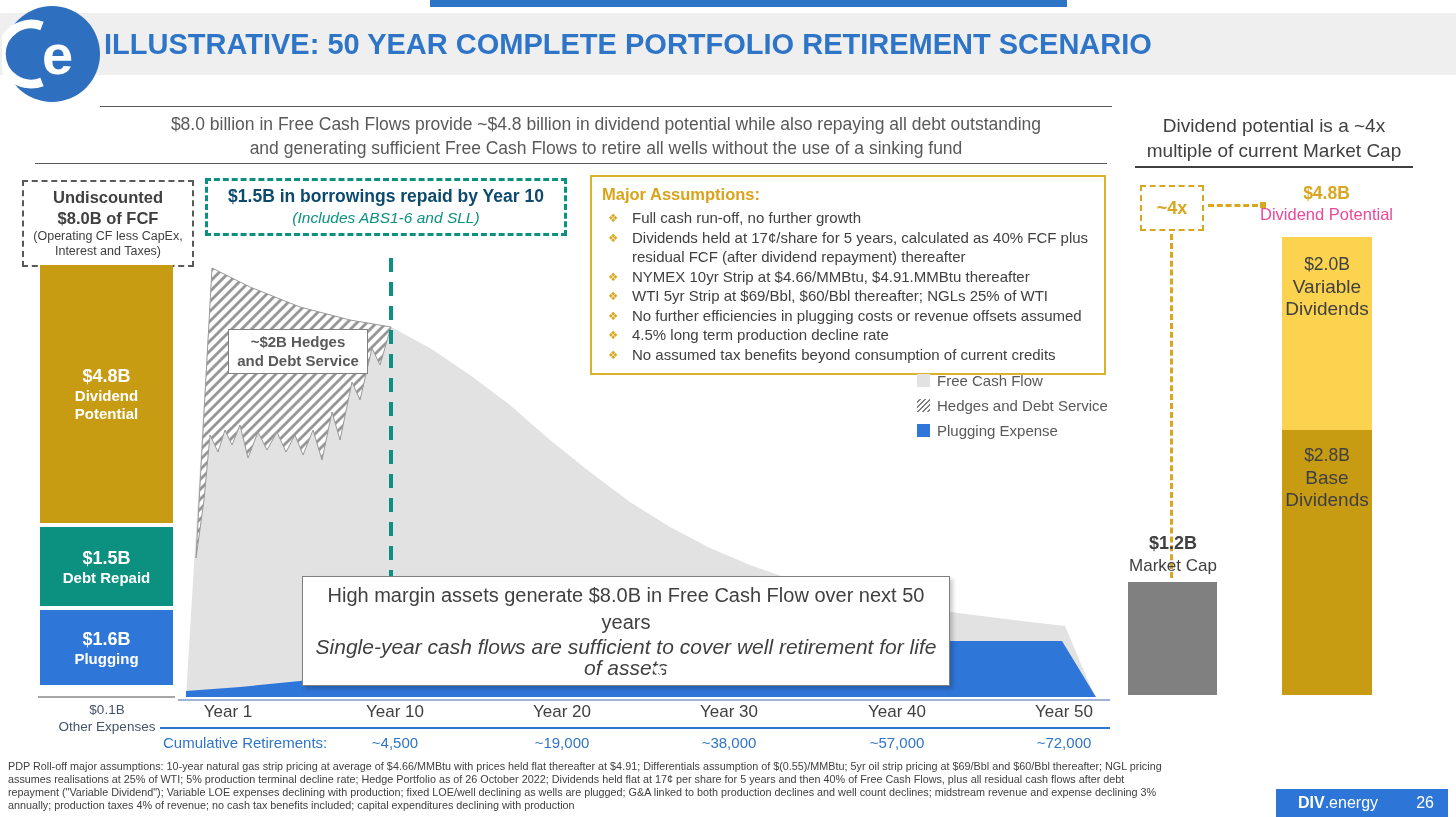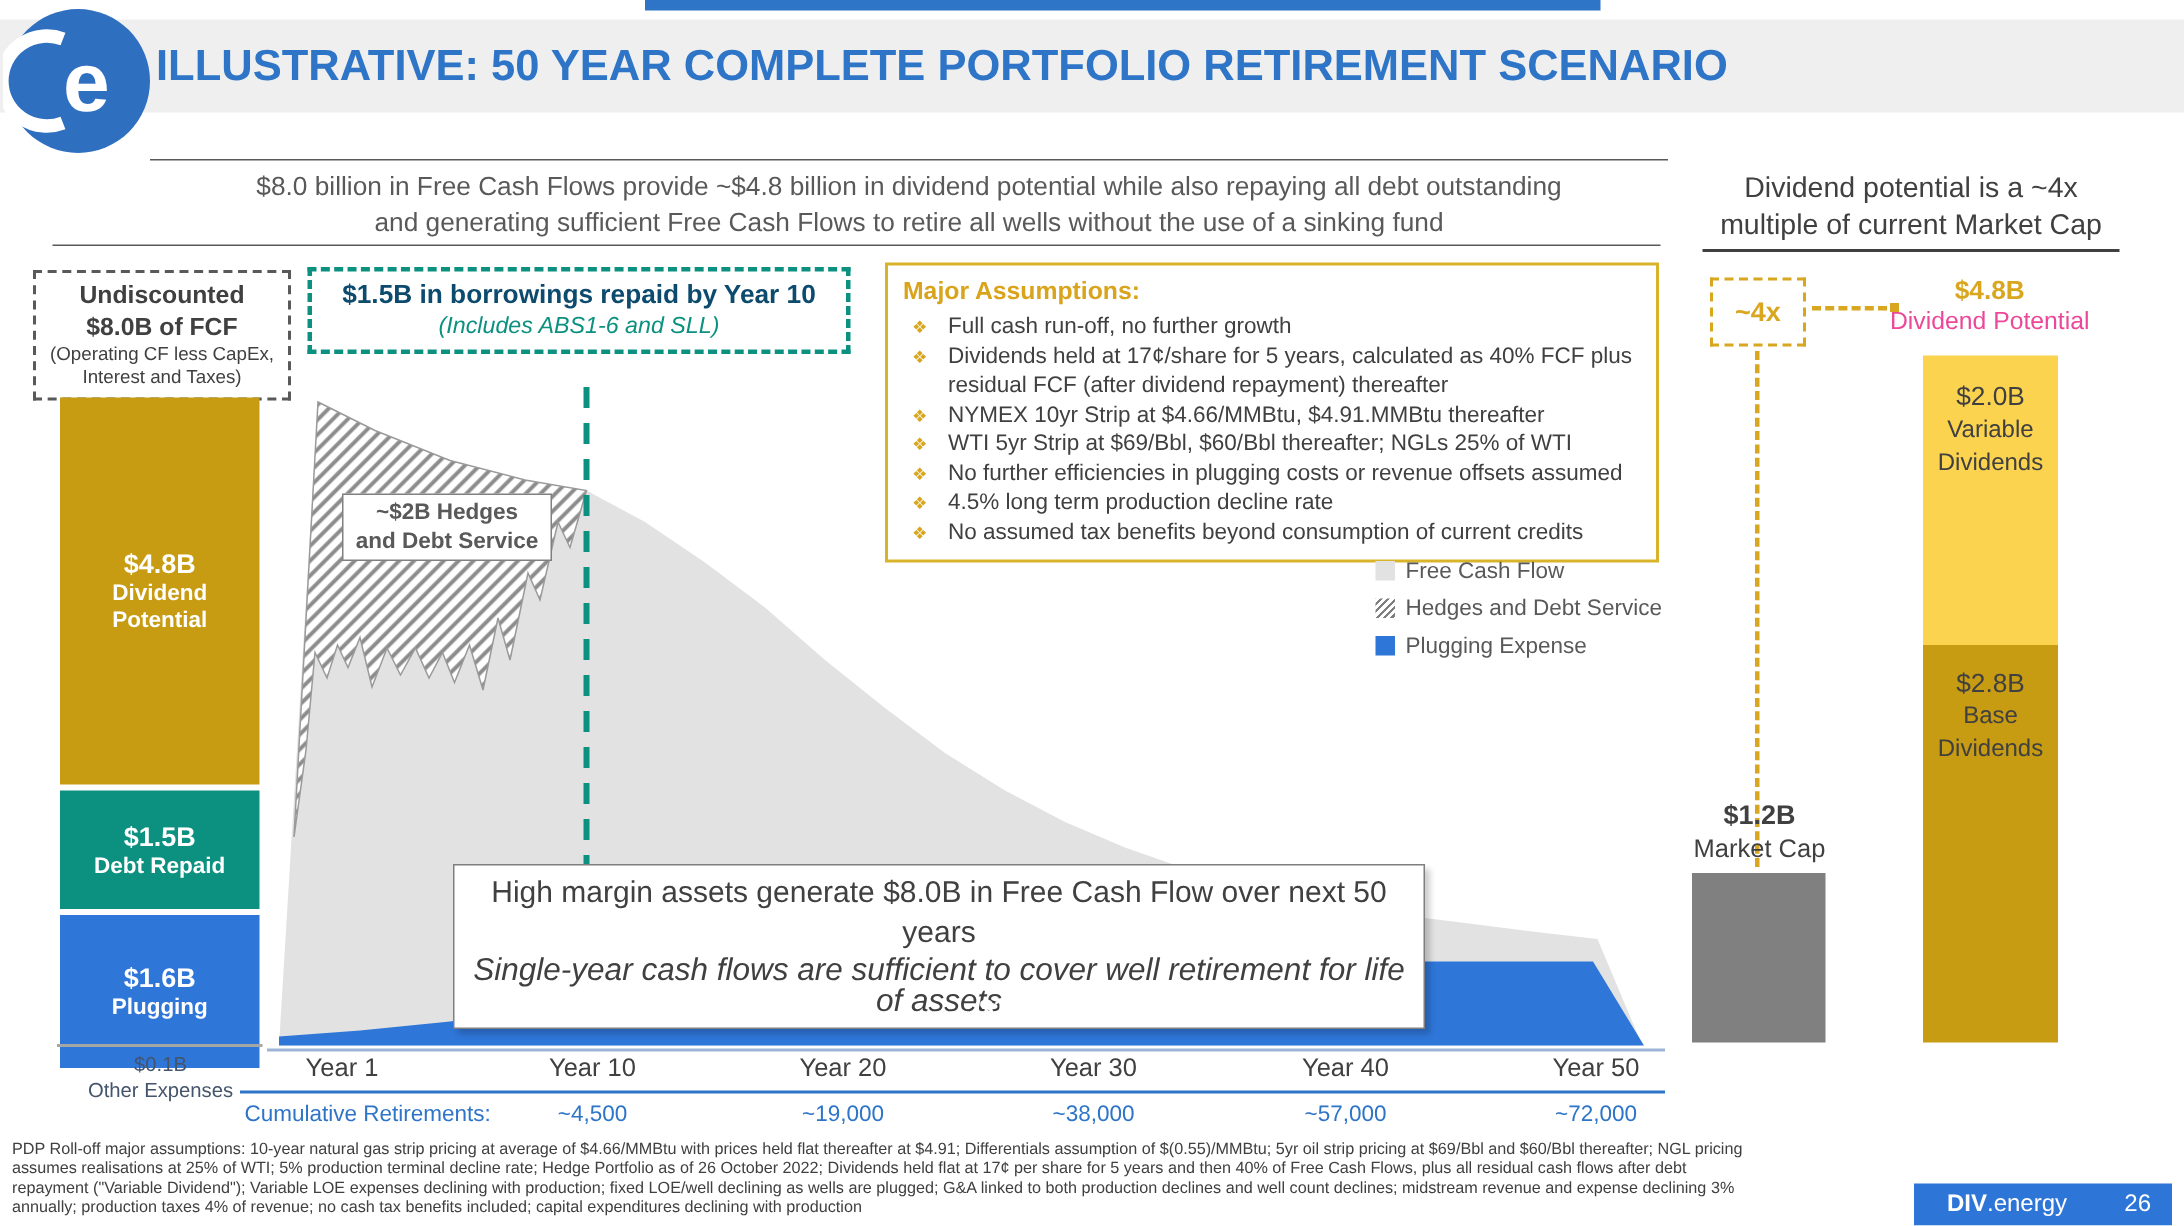--- a/index.html
+++ b/index.html
@@ -22,21 +22,21 @@
 
   
   .fcf-box { left:22px; top:180px; width:172px; border:2.5px dashed #595959; background:#fff; text-align:center; padding:5px 2px 6px; }
   .fcf-box .b1 { font-size:16.5px; font-weight:bold; color:#404040; line-height:21px; }
   .fcf-box .b2 { font-size:12.5px; color:#404040; line-height:15px; }
   .seg { left:40px; width:133px; color:#fff; text-align:center; display:flex; flex-direction:column; justify-content:center; }
   .seg .v { font-weight:bold; font-size:18px; line-height:22px; }
   .seg .l { font-weight:bold; font-size:15px; line-height:18px; }
   .seg-gold { top:265px; height:258px; background:#C79B12; }
   .seg-teal { top:527px; height:79px; background:#0C9180; }
-  .seg-blue { top:610px; height:102px; background:#2F76D9; }
+  .seg-blue { top:610px; height:75px; background:#2F76D9; }
   .other-line { left:38px; top:696px; width:137px; border-top:2px solid #A6A6A6; }
   .other-label { left:22px; top:701px; width:170px; text-align:center; color:#44546A; font-size:13.5px; line-height:17px; }
 
   
   .borrow-box { left:205px; top:178px; width:362px; border:3px dashed #0C9180; background:#fff; text-align:center; padding:4px 2px 6px; }
   .borrow-box .l1 { color:#0c4a6e; font-weight:bold; font-size:17.5px; line-height:23px; }
   .borrow-box .l2 { color:#0C9180; font-style:italic; font-size:15.5px; line-height:19px; }
 
   
   .assump { left:590px; top:175px; width:516px; border:2px solid #D9B42A; background:#fff; padding:7px 12px 9px 10px; }
@@ -74,21 +74,21 @@
   .fourx-box { left:1140px; top:185px; width:64px; height:46px; border:2.5px dashed #D9A61F; text-align:center; line-height:42px; font-size:18px; font-weight:bold; color:#D9A61F; }
   .dash-h { left:1208px; top:204px; width:50px; border-top:3px dashed #D9A61F; }
   .dash-dot { left:1260px; top:202px; width:6px; height:6px; background:#D9A61F; }
   .dash-v { left:1170px; top:234px; height:344px; border-left:3px dashed #D9A61F; }
   .div-head { left:1244px; top:182px; width:165px; text-align:center; }
   .div-head .v { color:#D9A61F; font-weight:bold; font-size:17.5px; line-height:22px; }
   .div-head .l { color:#ec4899; font-size:16.5px; line-height:21px; }
   .bar-variable { left:1282px; top:237px; width:90px; height:193px; background:#FBD34E; text-align:center; padding-top:16px; }
   .bar-base { left:1282px; top:430px; width:90px; height:265px; background:#C79B12; text-align:center; padding-top:14px; }
   .bar-variable .v, .bar-base .v { font-weight:normal; font-size:17.5px; color:#404040; line-height:23px; }
-  .bar-variable .l, .bar-base .l { font-size:16px; color:#404040; line-height:22px; }
+  .bar-variable .l, .bar-base .l { font-size:19px; color:#404040; line-height:22px; }
   .mcap-label { left:1118px; top:532px; width:110px; text-align:center; }
   .mcap-label .v { font-weight:bold; font-size:18px; color:#404040; line-height:23px; }
   .mcap-label .l { font-size:17px; color:#404040; line-height:22px; }
   .bar-gray { left:1128px; top:582px; width:89px; height:113px; background:#808080; }
 
   
   .footnote { left:8px; top:760px; width:1158px; font-size:10.8px; line-height:13px; color:#404040; }
   .brandbox { left:1276px; top:789px; width:172px; height:28px; background:#2E75D8; display:flex; align-items:center; color:#fff; font-size:16px; }
   .brandbox .bb { font-weight:bold; margin-left:22px; }
   .brandbox .pg { margin-left:auto; margin-right:14px; }

